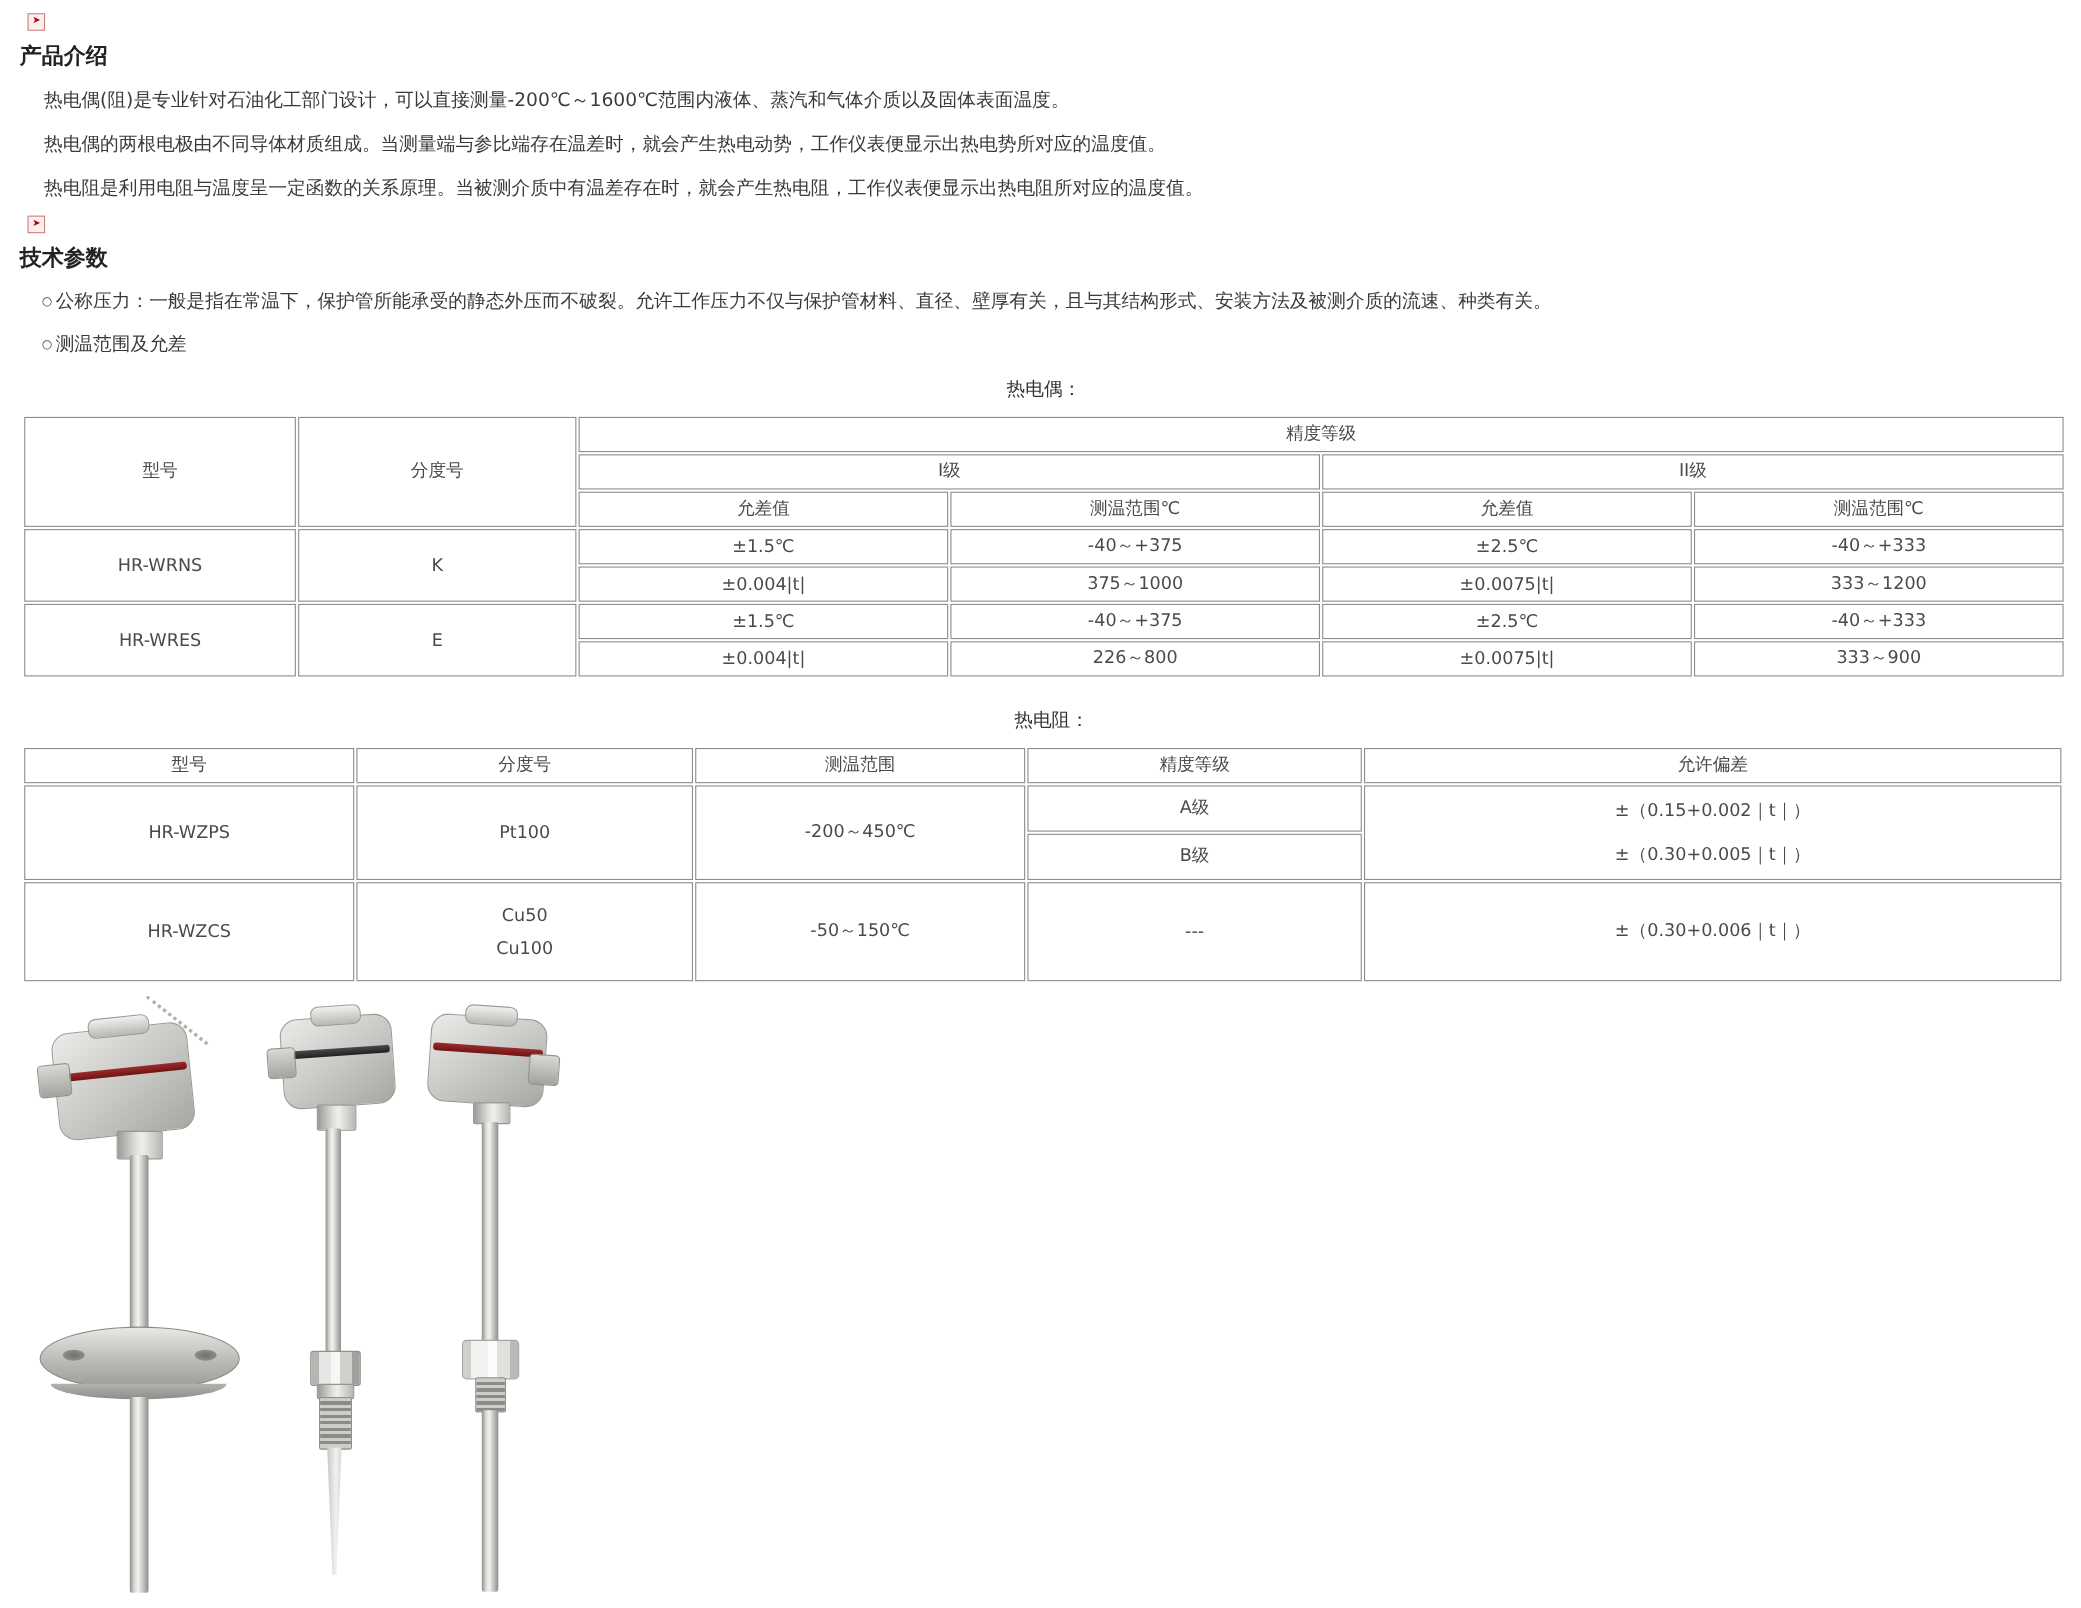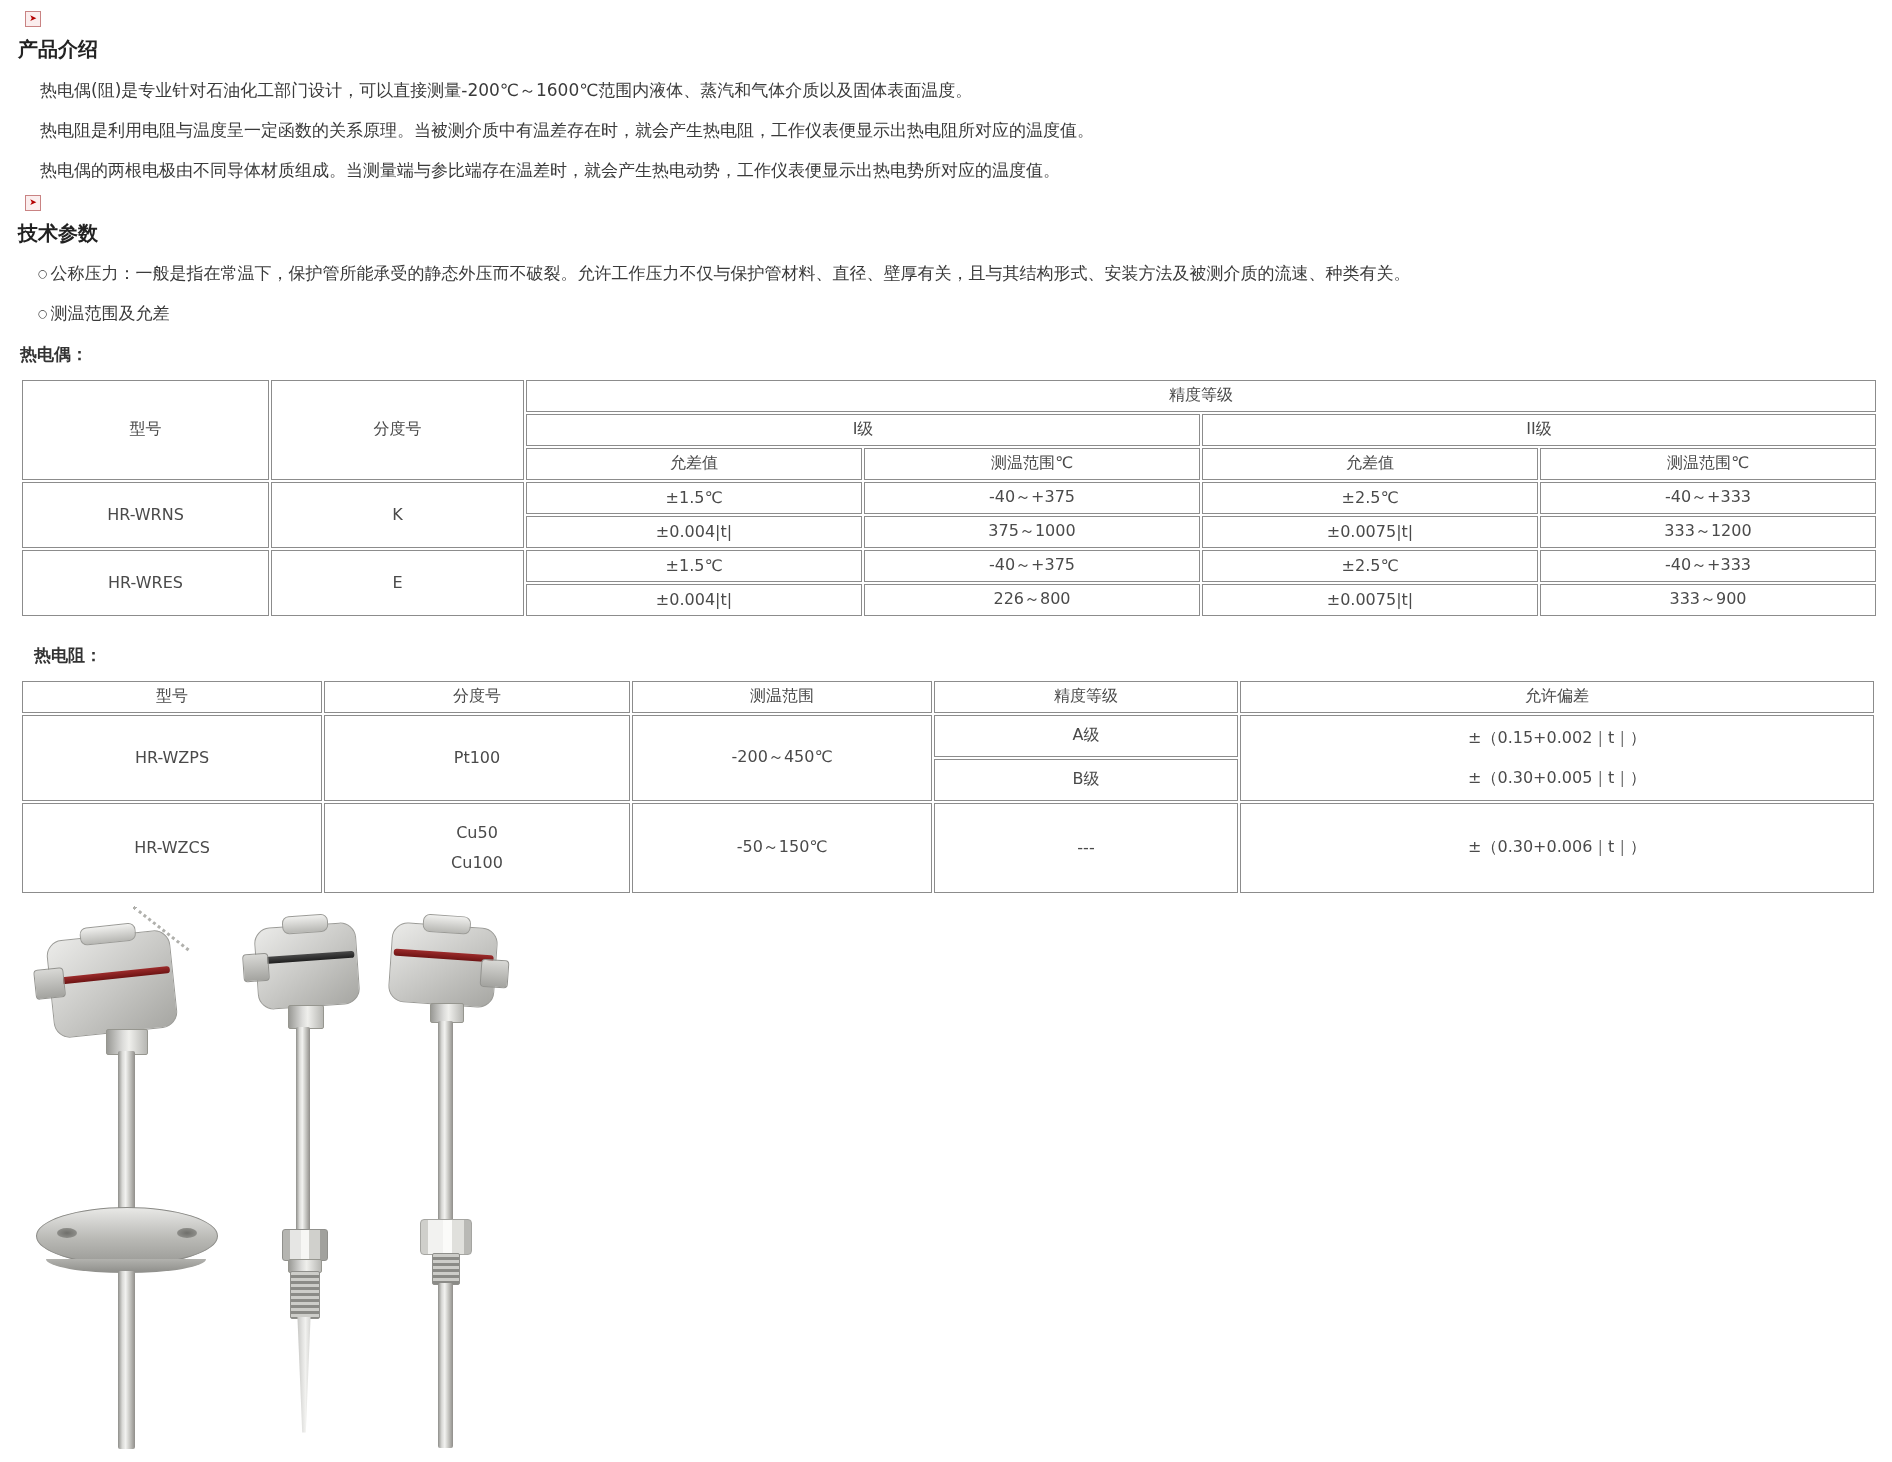--- a/index.html
+++ b/index.html
@@ -13,21 +13,21 @@
     display:inline-flex;align-items:center;justify-content:center;
     width:14px;height:14px;margin-left:7px;
     border:1px solid #c98383;background:#fbeeee;
     color:#b40000;font-size:9px;line-height:1;
   }
   .m2{margin-top:14px;}
   h2.sec{font-size:20px;font-weight:bold;color:#222;margin:10px 0 0 0;line-height:24px;}
   p.body{font-size:17px;line-height:22px;margin:18px 0 0 22px;color:#3a3a3a;}
   .tech-item{font-size:17px;line-height:22px;margin:17px 0 0 20px;color:#3a3a3a;}
   .tech-item .bullet{font-size:11px;vertical-align:2px;margin-right:3px;color:#3a3a3a;}
-  .tbl-label{font-size:17px;font-weight:bold;color:#333;margin:18px 0 0 2px;}
+  .tbl-label{font-size:17px;font-weight:normal;color:#333;margin:18px 0 0 2px;text-align:center;}
   .lbl2{margin-top:26px;margin-left:16px;}
   
   table.grid{
     border-collapse:separate;border-spacing:2px;table-layout:fixed;
     margin:12px 0 0 2px;background:#ffffff;
   }
   table.grid td{
     border:1px solid #8c8c8c;background:#ffffff;text-align:center;vertical-align:middle;
     font-size:16px;color:#4a4a4a;padding:2px 4px;overflow:hidden;white-space:nowrap;
   }
@@ -99,22 +99,22 @@
 <body>
 
 <div class="page">
   <div class="inner">
 
     <span class="marker">➤</span>
 
     <h2 class="sec">产品介绍</h2>
 
     <p class="body">热电偶(阻)是专业针对石油化工部门设计，可以直接测量-200℃～1600℃范围内液体、蒸汽和气体介质以及固体表面温度。</p>
+    <p class="body">热电偶的两根电极由不同导体材质组成。当测量端与参比端存在温差时，就会产生热电动势，工作仪表便显示出热电势所对应的温度值。</p>
     <p class="body">热电阻是利用电阻与温度呈一定函数的关系原理。当被测介质中有温差存在时，就会产生热电阻，工作仪表便显示出热电阻所对应的温度值。</p>
-    <p class="body">热电偶的两根电极由不同导体材质组成。当测量端与参比端存在温差时，就会产生热电动势，工作仪表便显示出热电势所对应的温度值。</p>
 
     <div><span class="marker m2">➤</span></div>
 
     <h2 class="sec">技术参数</h2>
 
     <div class="tech-item">
       <span class="bullet">○</span><span>公称压力：一般是指在常温下，保护管所能承受的静态外压而不破裂。允许工作压力不仅与保护管材料、直径、壁厚有关，且与其结构形式、安装方法及被测介质的流速、种类有关。</span>
     </div>
     <div class="tech-item">
       <span class="bullet">○</span><span>测温范围及允差</span>

